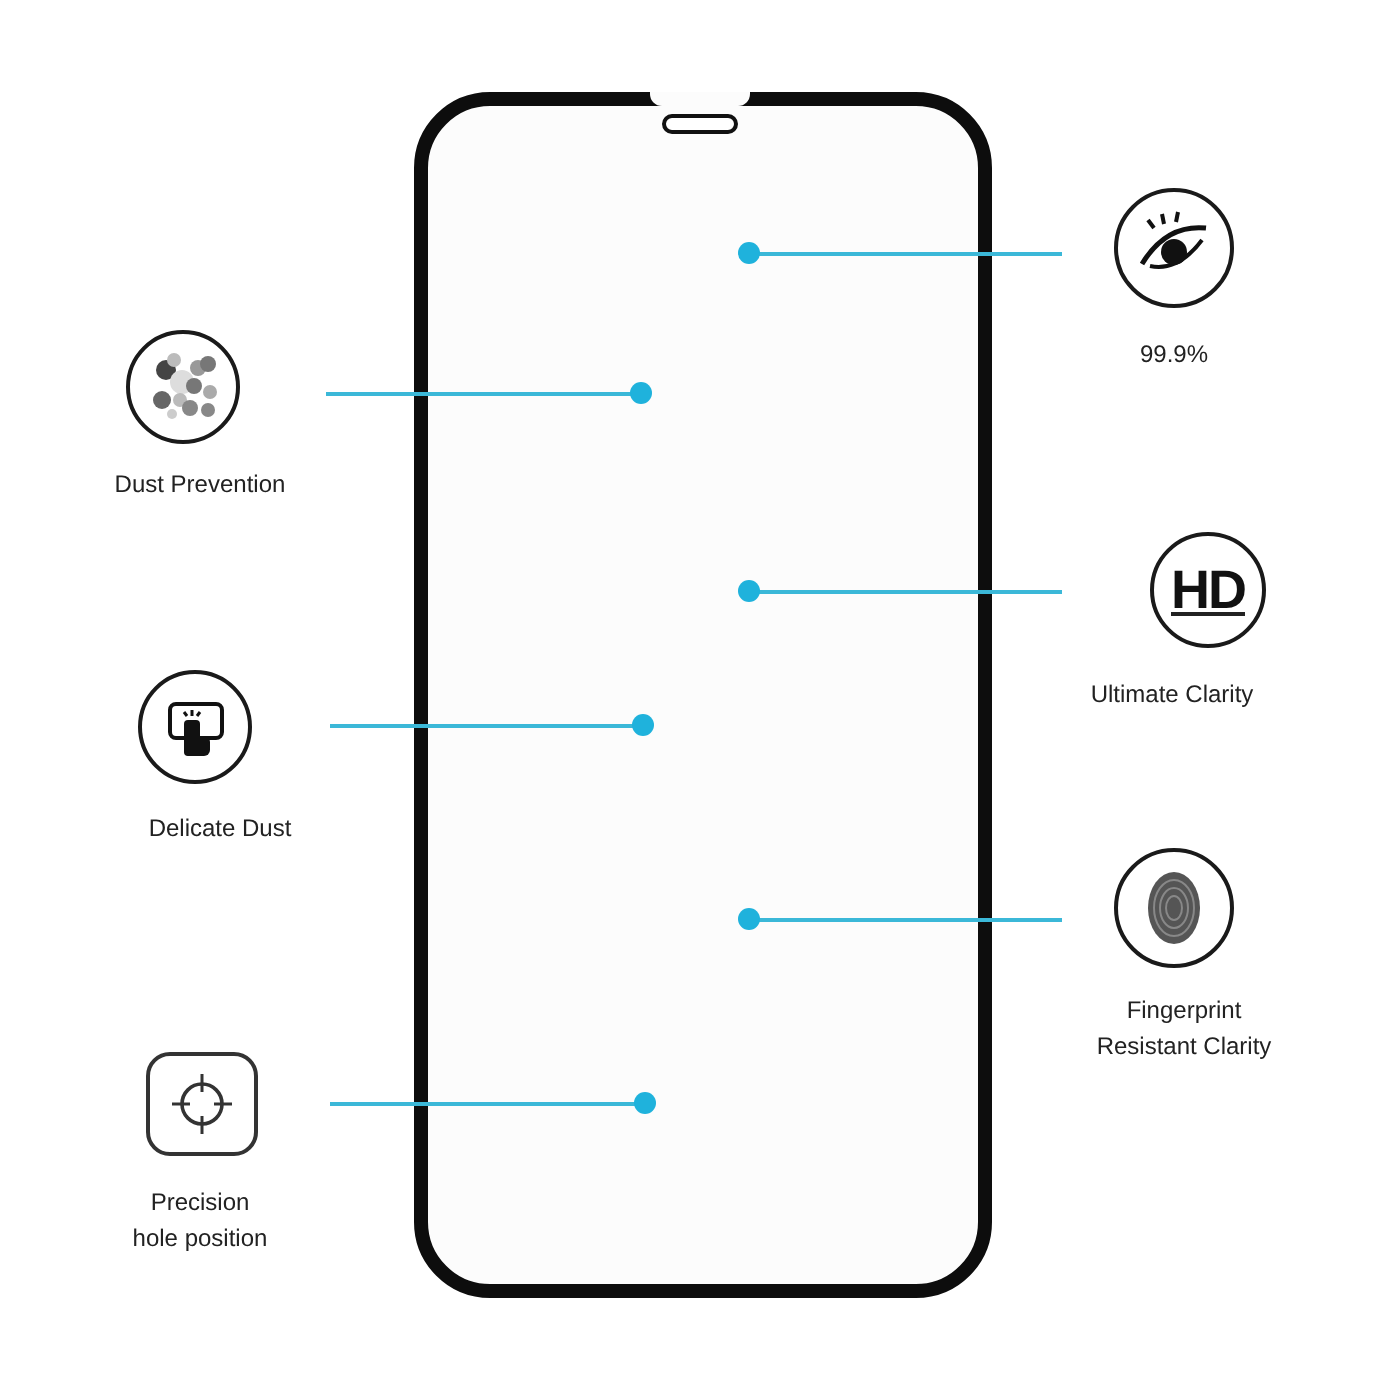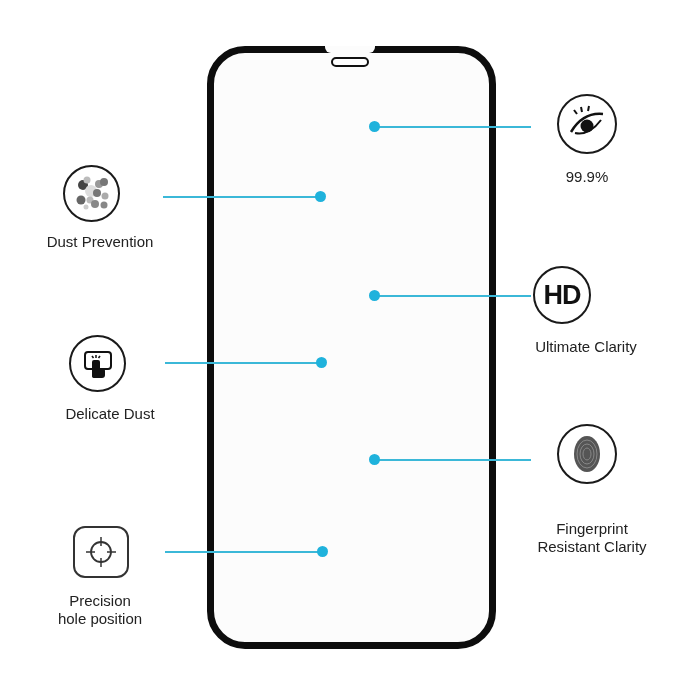--- a/index.html
+++ b/index.html
@@ -22,21 +22,21 @@
       position: absolute; left: 325px; top: 46px; width: 50px; height: 7px; background: #fcfcfc;
       border-radius: 0 0 6px 6px;
     }
     .line { position: absolute; height: 2px; background: #3bb8d8; }
     .dot { position: absolute; width: 11px; height: 11px; border-radius: 50%; background: #1fb2dc; }
     .icon-circle {
       position: absolute; border: 2px solid #1a1a1a; border-radius: 50%; background: #fff;
       box-sizing: border-box; display: flex; align-items: center; justify-content: center;
     }
     .label {
-      position: absolute; text-align: center; font-size: 15px; line-height: 18px; color: #222;
+      position: absolute; text-align: center; font-size: 12px; line-height: 18px; color: #222;
       white-space: nowrap;
     }
     .hd { font-weight: bold; font-size: 27px; letter-spacing: -1px; color: #111; }
   </style>
 </head>
 <body>
 
 <div class="phone"></div>
 <div class="notch-gap"></div>
 <div class="notch"></div>
@@ -86,21 +86,21 @@
     <circle cx="21" cy="29" r="3.5" fill="#bbb"></circle>
     <circle cx="26" cy="33" r="4" fill="#888"></circle>
     <circle cx="35" cy="34" r="3.5" fill="#888"></circle>
     <circle cx="17" cy="36" r="2.5" fill="#ccc"></circle>
   </svg>
 </div>
 <div class="label" style="left:30px;top:233px;width:140px;">
   <div>Dust Prevention</div>
 </div>
 
-<div class="icon-circle" style="left:533px;top:266px;width:58px;height:58px;">
+<div class="icon-circle" style="left:575px;top:266px;width:58px;height:58px;text-decoration:underline;">
   <span class="hd">HD</span>
 </div>
 <div class="label" style="left:521px;top:338px;width:130px;">
   <div>Ultimate Clarity</div>
 </div>
 
 <div class="icon-circle" style="left:69px;top:335px;width:57px;height:57px;">
   <svg width="36" height="36" viewBox="0 0 36 36">
     <rect x="5" y="6" width="26" height="17" rx="3" stroke="#111" stroke-width="2" fill="none"></rect>
     <rect x="12" y="14" width="8" height="18" rx="2" fill="#111"></rect>
@@ -115,21 +115,21 @@
 </div>
 
 <div class="icon-circle" style="left:557px;top:424px;width:60px;height:60px;">
   <svg width="40" height="46" viewBox="0 0 40 46">
     <ellipse cx="20" cy="23" rx="13" ry="18" fill="#555"></ellipse>
     <ellipse cx="20" cy="23" rx="10" ry="14" fill="none" stroke="#888" stroke-width="1"></ellipse>
     <ellipse cx="20" cy="23" rx="7" ry="10" fill="none" stroke="#888" stroke-width="1"></ellipse>
     <ellipse cx="20" cy="23" rx="4" ry="6" fill="none" stroke="#888" stroke-width="1"></ellipse>
   </svg>
 </div>
-<div class="label" style="left:522px;top:496px;width:140px;margin-top:24px;">
+<div class="label" style="left:522px;top:496px;width:140px;">
   <div>Fingerprint</div>
   <div>Resistant Clarity</div>
 </div>
 
 <div class="abs" style="left:73px;top:526px;width:56px;height:52px;border:2px solid #333;border-radius:12px;box-sizing:border-box;display:flex;align-items:center;justify-content:center;background:#fff;">
   <svg width="36" height="36" viewBox="0 0 36 36">
     <circle cx="18" cy="18" r="10" stroke="#333" stroke-width="1.8" fill="none"></circle>
     <line x1="18" y1="3" x2="18" y2="12" stroke="#333" stroke-width="1.5"></line>
     <line x1="18" y1="24" x2="18" y2="33" stroke="#333" stroke-width="1.5"></line>
     <line x1="3" y1="18" x2="12" y2="18" stroke="#333" stroke-width="1.5"></line>

